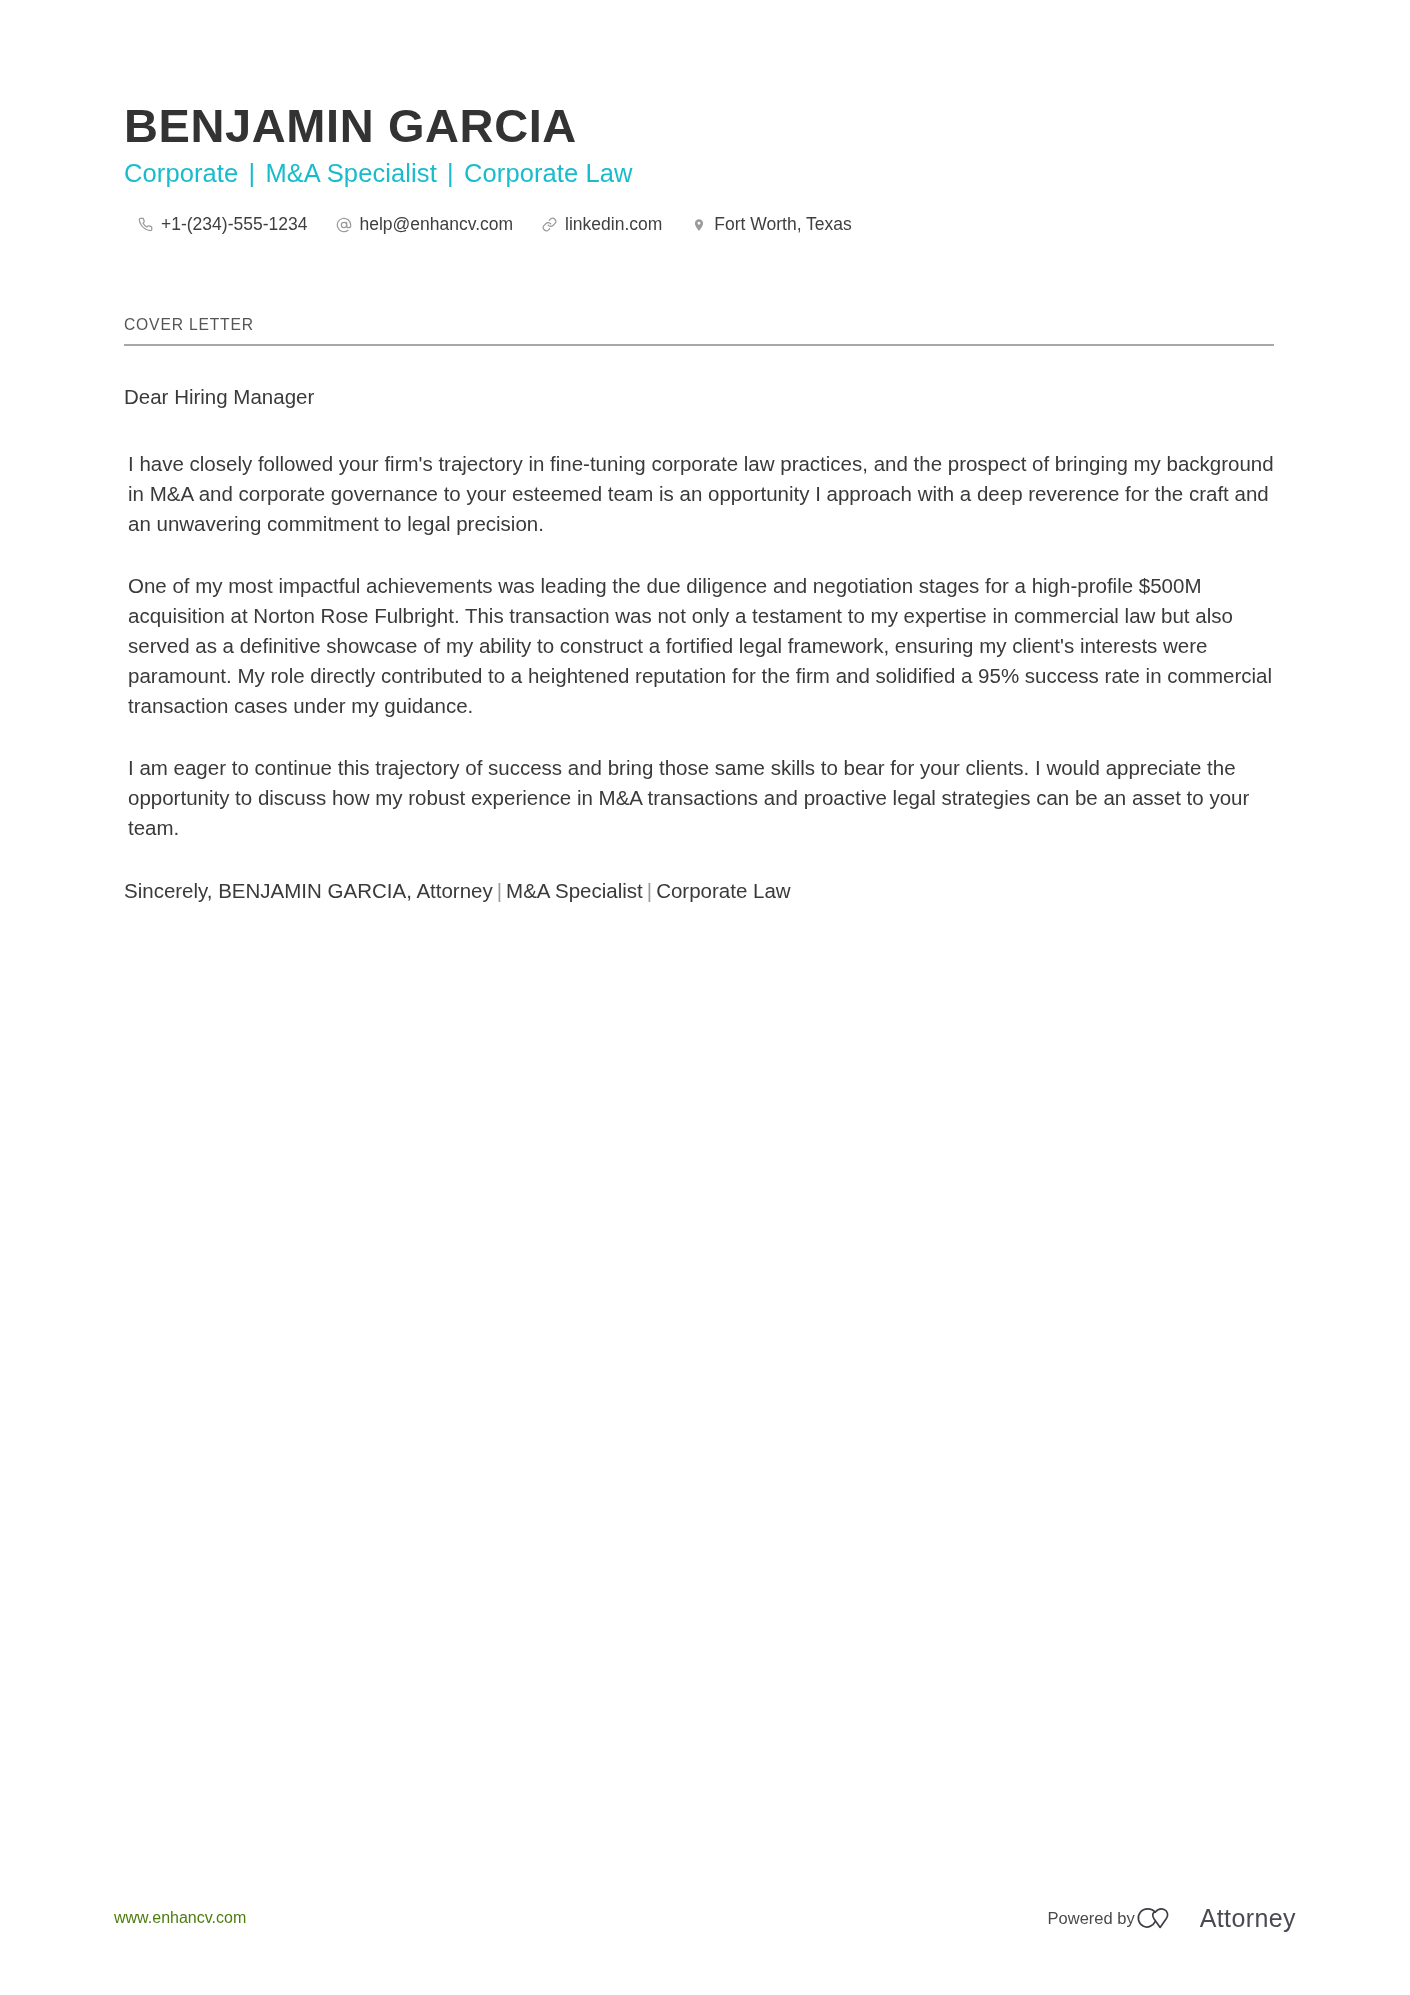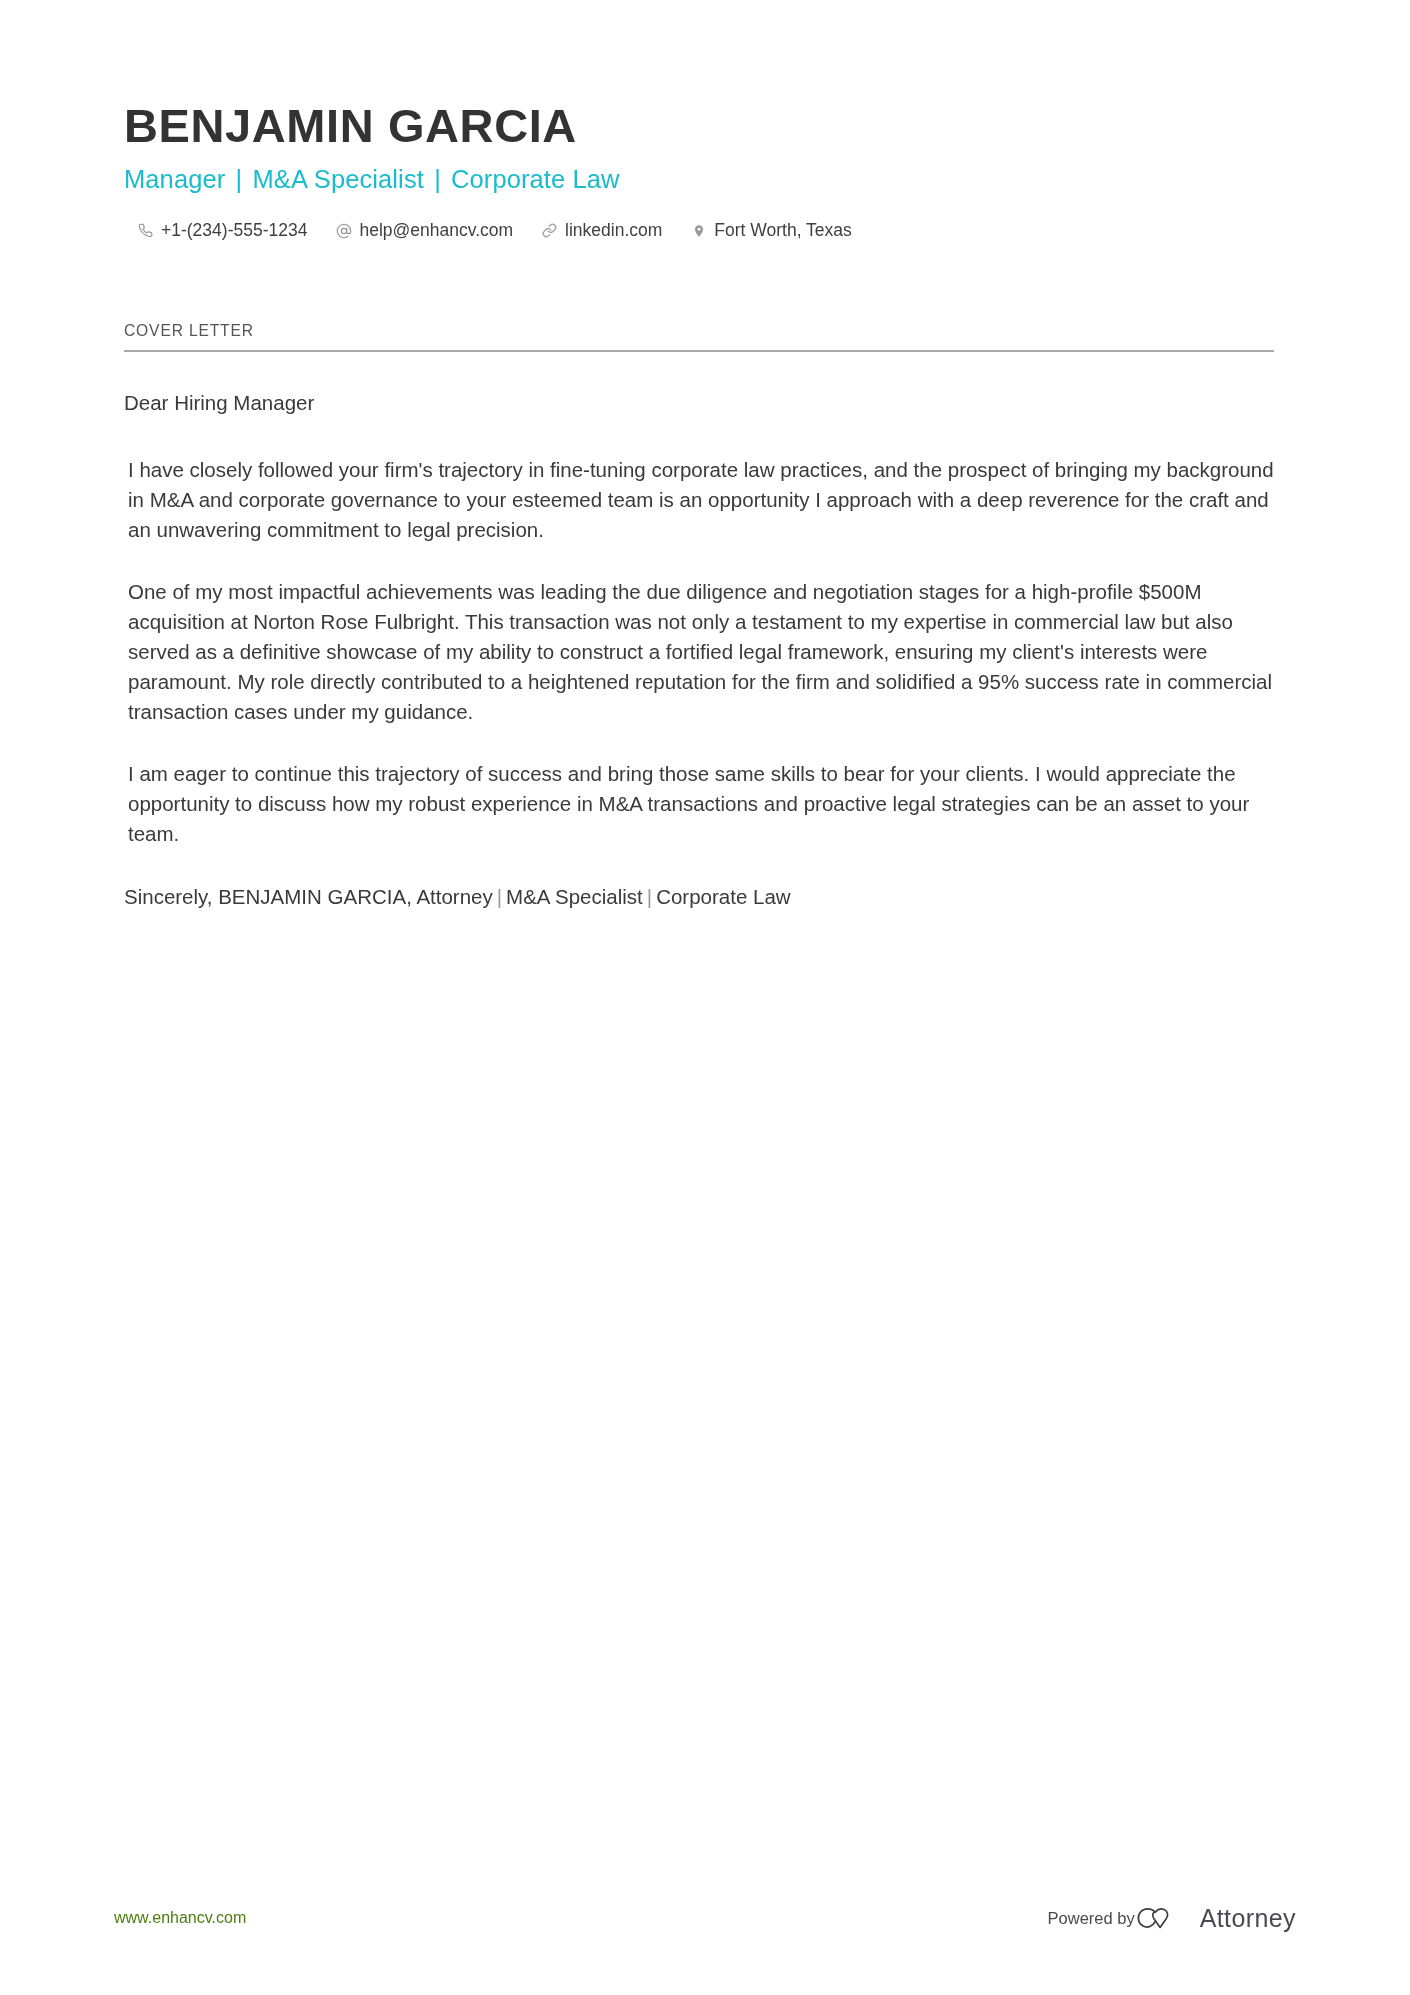--- a/index.html
+++ b/index.html
@@ -33,21 +33,21 @@
     width: 1150px;
   }
 
   
   .name {
     font-size: 47px;
     font-weight: bold;
     letter-spacing: 0.6px;
     color: #333333;
     line-height: 1.12;
-    margin: 0 0 11px 0;
+    margin: 0 0 5px 0;
     text-transform: uppercase;
   }
 
   .subtitle {
     font-size: 25.5px;
     color: #19BCCC;
     line-height: 1.2;
     margin: 0 0 26px 0;
     letter-spacing: 0.1px;
   }
@@ -172,21 +172,21 @@
 <body>
 
 <div class="page">
 
   <div class="content">
 
     <div>
       <h1 class="name">BENJAMIN GARCIA</h1>
 
       <div class="subtitle">
-        <span>Manager</span>
+        <span>Corporate</span>
         <span class="bar">|</span>
         <span>M&amp;A Specialist</span>
         <span class="bar">|</span>
         <span>Corporate Law</span>
       </div>
 
       <div class="contacts">
 
         <div class="contact-item">
           <span class="ico">

